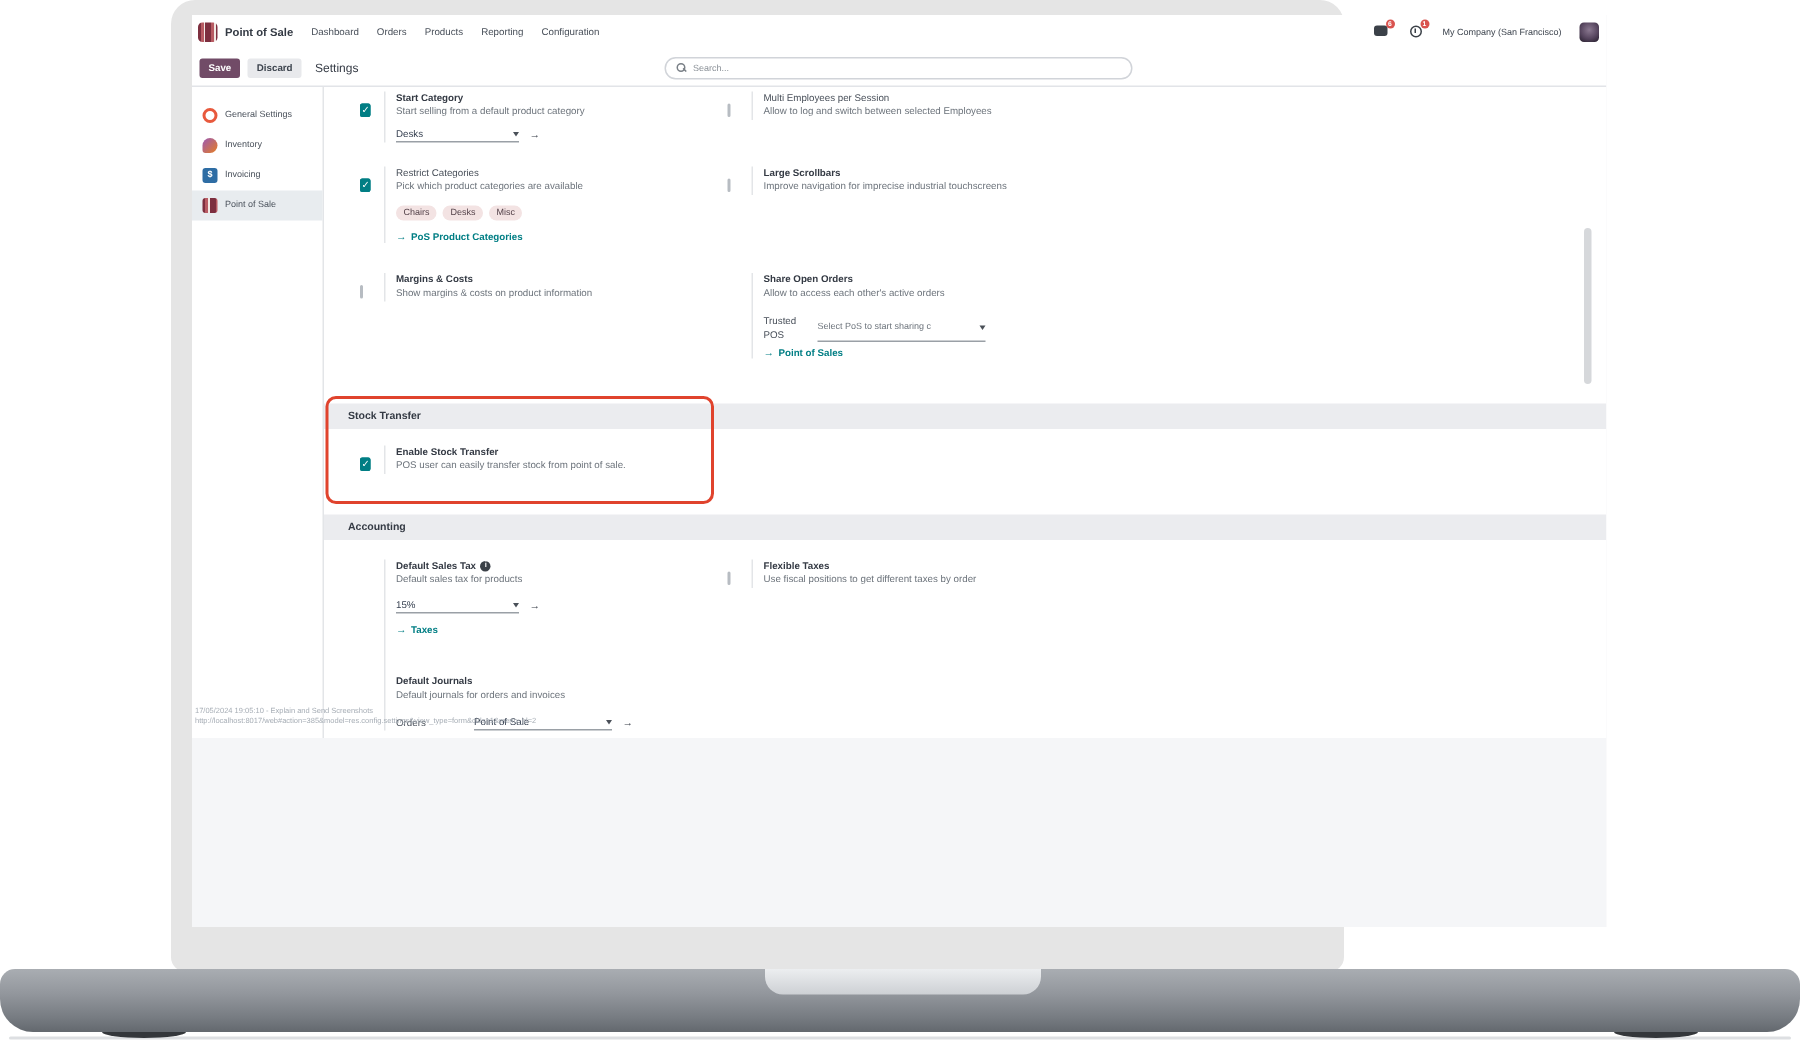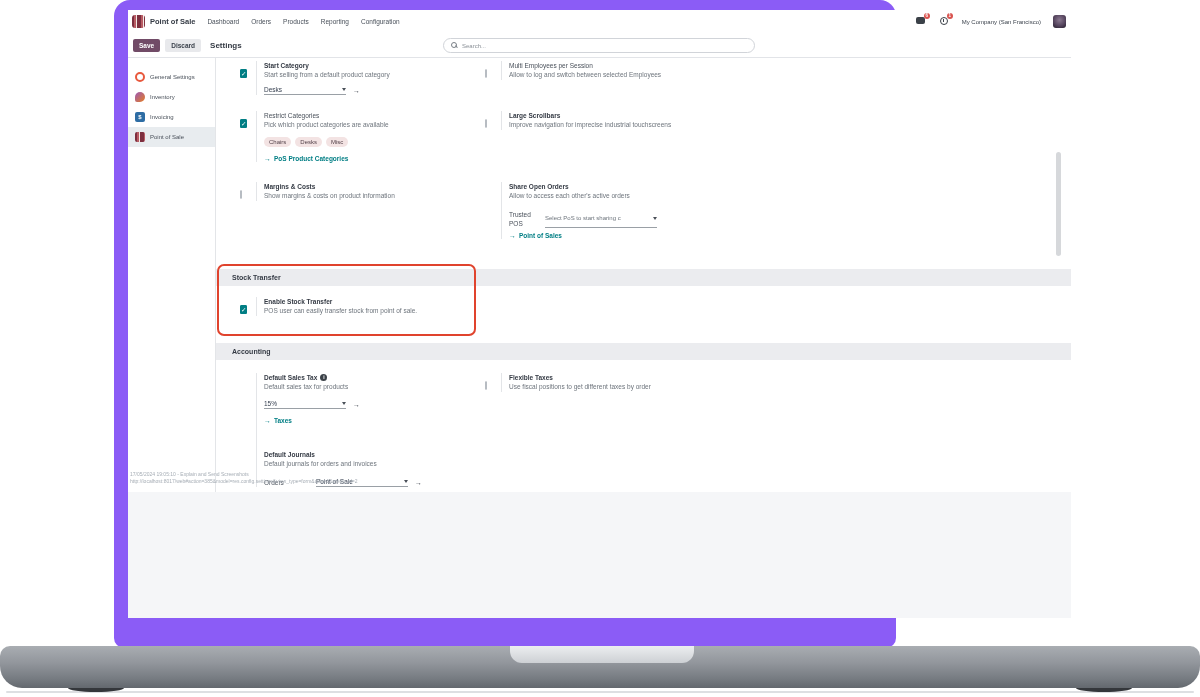--- a/index.html
+++ b/index.html
@@ -1,21 +1,21 @@
 <!DOCTYPE html>
 <html><head>
 <meta charset="utf-8">
 <style>
   * { margin:0; padding:0; box-sizing:border-box; }
   body { font-family:"Liberation Sans", sans-serif; background:#fff; }
   .canvas { position:relative; width:1200px; height:697px; background:#fff; overflow:hidden; }
 
   
   .bezel { position:absolute; left:114px; top:0; width:782px; height:648px;
-           background:#8b5cf6; border-radius:16px 16px 10px 10px; }
+           background:#e5e5e5; border-radius:16px 16px 10px 10px; }
   .screen { position:absolute; left:14px; top:10px; width:943px; height:608px;
             background:#f5f6f8; overflow:hidden; }
   .base { position:absolute; left:0; top:646px; width:1200px; height:42px; z-index:2;
           background:linear-gradient(180deg,#a9adb2 0%,#92969c 40%,#767b81 78%,#63686e 100%);
           border-radius:10px 10px 22px 22px; }
   .notch { position:absolute; left:510px; top:646px; width:184px; height:17px; z-index:3;
            background:linear-gradient(180deg,#eceef0,#cdd0d4); border-radius:0 0 12px 12px; }
   .foot { position:absolute; top:684px; width:56px; height:8px; background:#34373b; border-radius:50%; z-index:1; }
   .foot.left { left:68px; } .foot.right { left:1076px; }
   .floorline { position:absolute; left:6px; top:691px; width:1188px; height:2px; background:#dddfe2; border-radius:2px; z-index:0; }
@@ -37,21 +37,21 @@
   .badge { position:absolute; right:-3px; top:-3px; background:#d9534f; color:#fff; font-size:4.5px; font-weight:700;
            line-height:6px; min-width:6px; text-align:center; border-radius:4px; padding:0 1px; }
   .company { font-size:6px; color:#3c434d; white-space:nowrap; }
   .avatar { width:13px; height:13px; border-radius:3px;
             background:radial-gradient(circle at 50% 38%,#8a7890 0%,#57465f 55%,#241d2b 100%); }
 
   .toolbar { position:relative; height:25px; display:flex; align-items:center; padding:0 5px; gap:5px;
              border-bottom:1px solid #e2e4e8; }
   .btn-save { background:#714b67; color:#fff; font-size:6.5px; font-weight:700; padding:3px 6px; border-radius:2px; border:none; }
   .btn-discard { background:#e8e9ec; color:#3c434d; font-size:6.5px; font-weight:700; padding:3px 6px; border-radius:2px; border:none; }
-  .tb-title { font-size:8px; font-weight:700; color:#343a44; margin-left:4px; }
+  .tb-title { font-size:8px; font-weight:400; color:#343a44; margin-left:4px; }
   .search { position:absolute; left:315px; top:5px; width:312px; height:15px; border:1px solid #d1d4d9; border-radius:10px;
             display:flex; align-items:center; padding:0 7px; gap:4px; color:#8a9097; font-size:6px; background:#fff; }
   .mag { position:relative; width:7px; height:7px; flex:0 0 auto; }
   .mag::before { content:""; position:absolute; left:0; top:0; width:4px; height:4px; border:1px solid #7a8087; border-radius:50%; }
   .mag::after { content:""; position:absolute; left:4.4px; top:4.4px; width:2.6px; height:1px; background:#7a8087; transform:rotate(45deg); }
 
   .content { display:flex; height:434px; }
   .side { width:88px; border-right:1px solid #e3e5e8; padding-top:9px; background:#fff; flex:0 0 auto; }
   .side-item { height:20px; display:flex; align-items:center; gap:5px; padding:0 7px; font-size:6px; color:#49505a; }
   .side-item.active { background:#e8ecef; }

